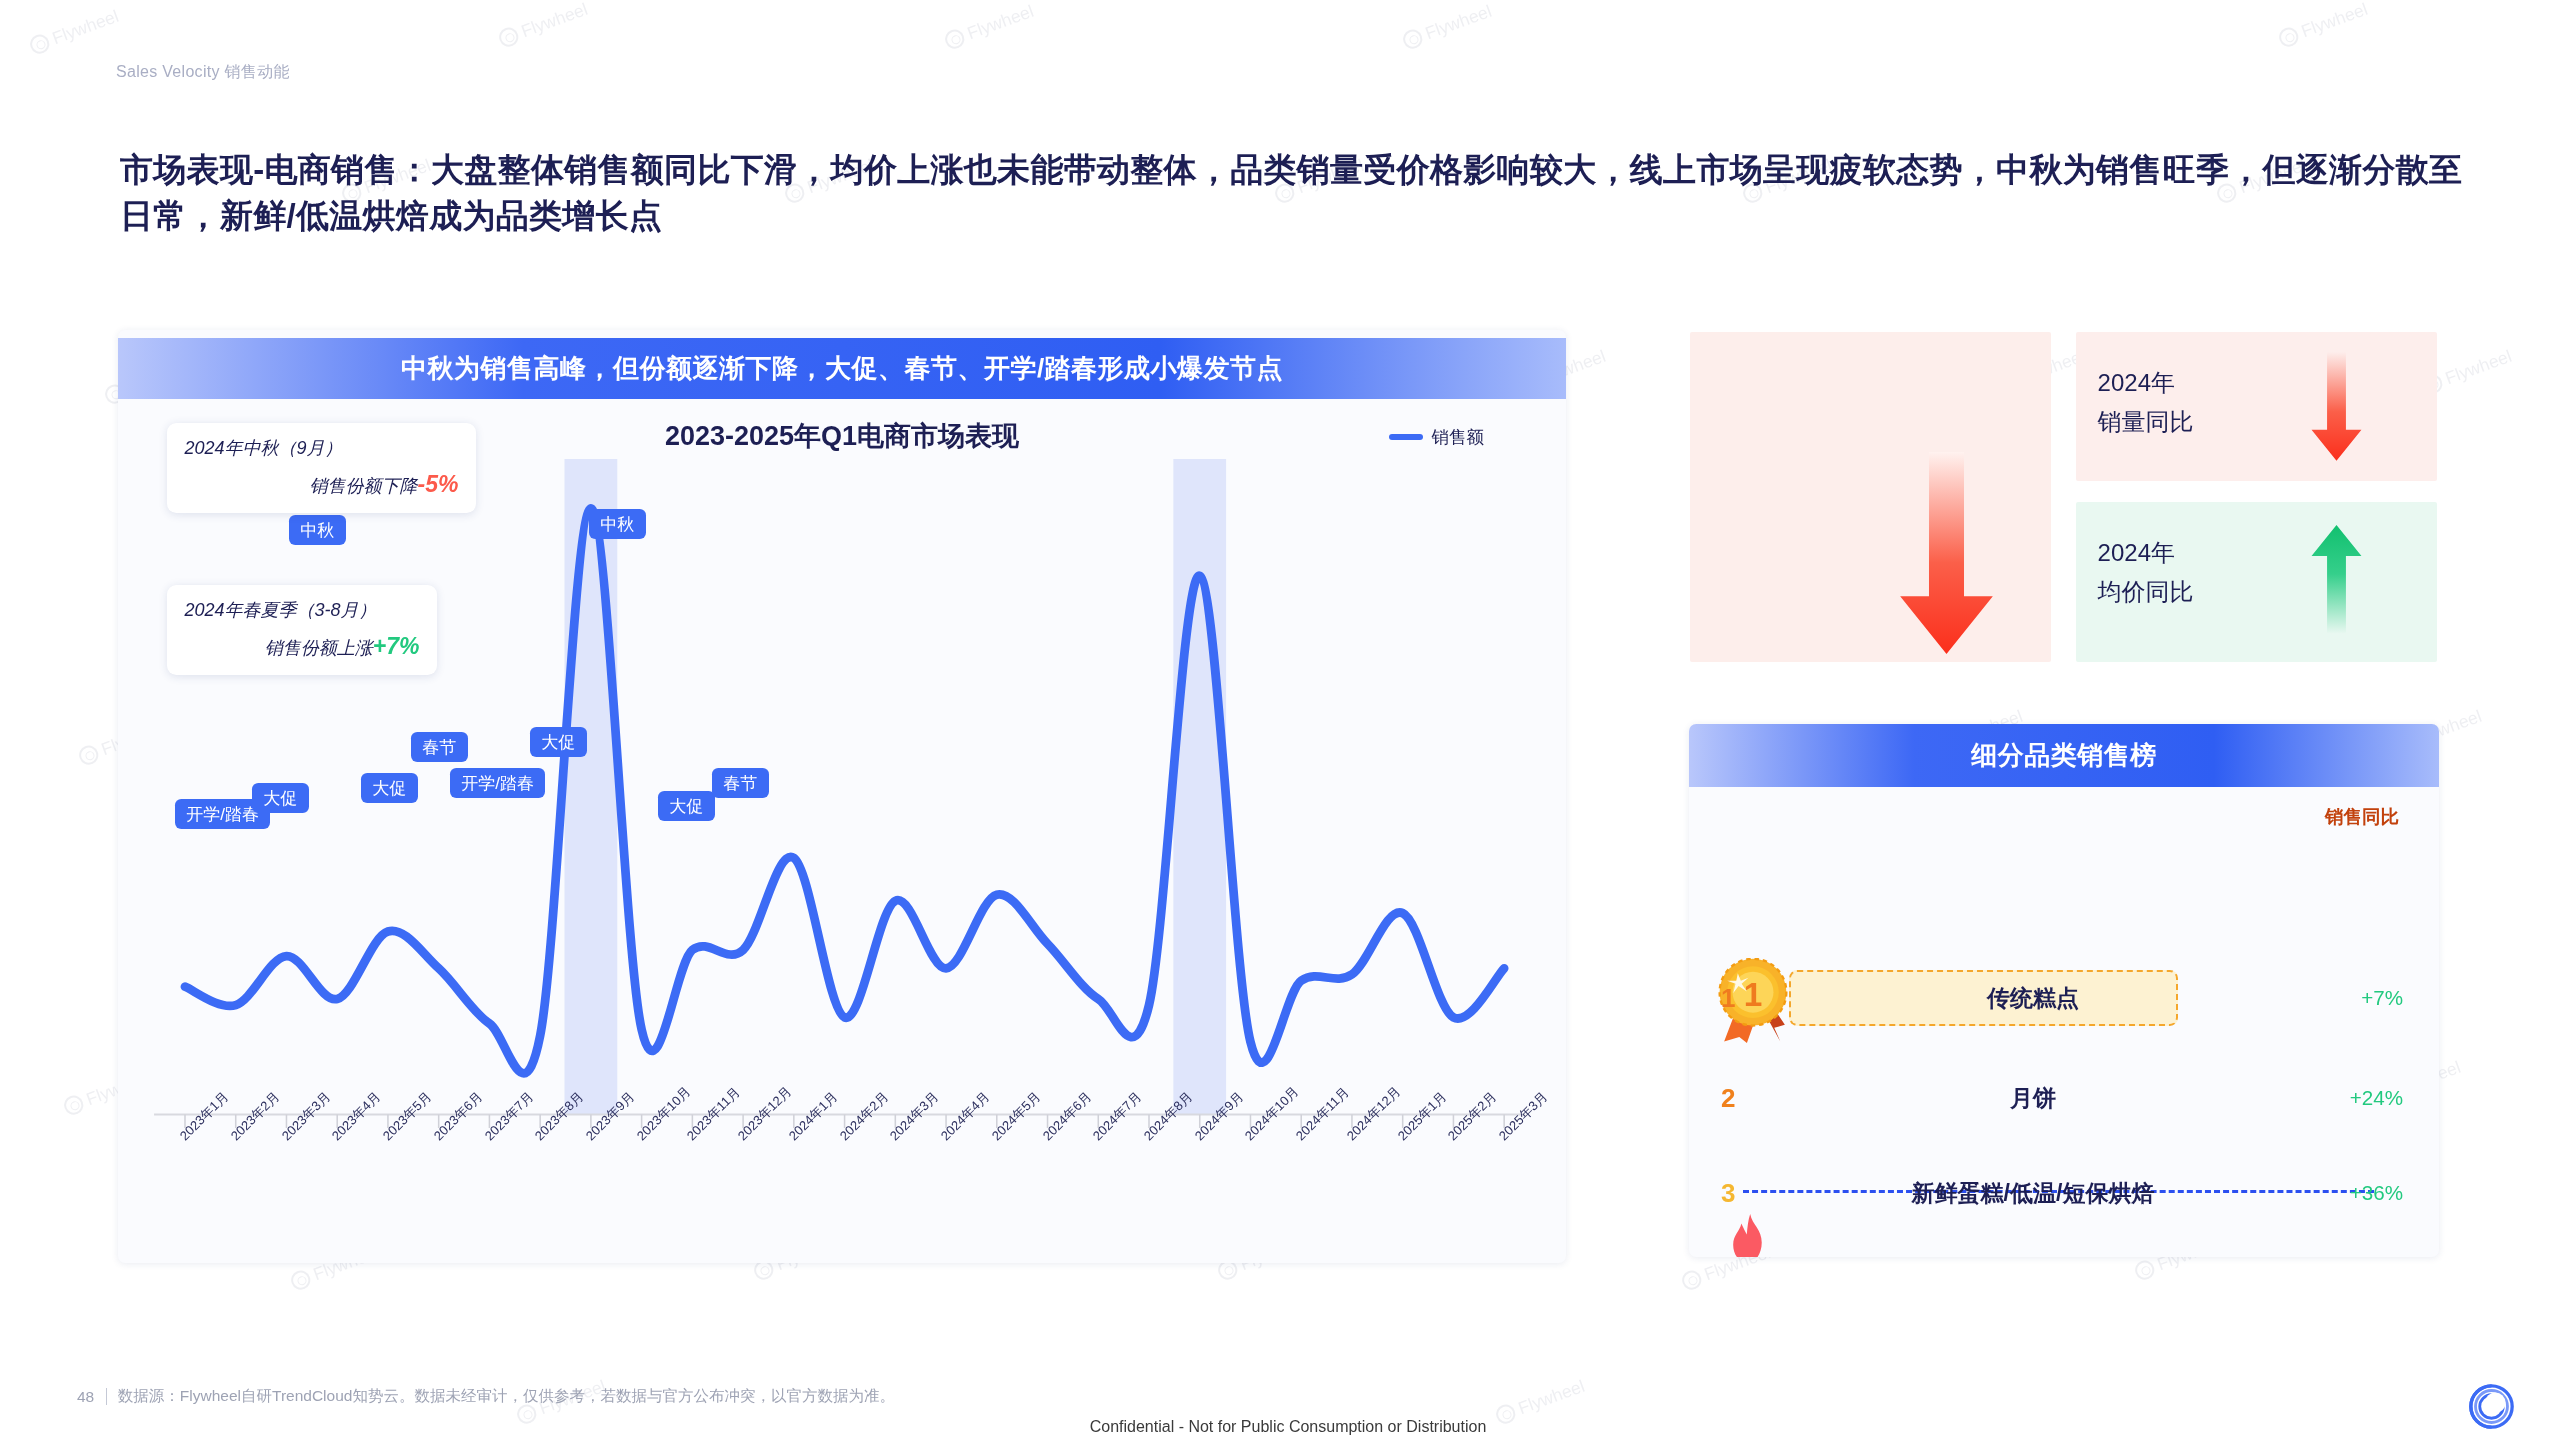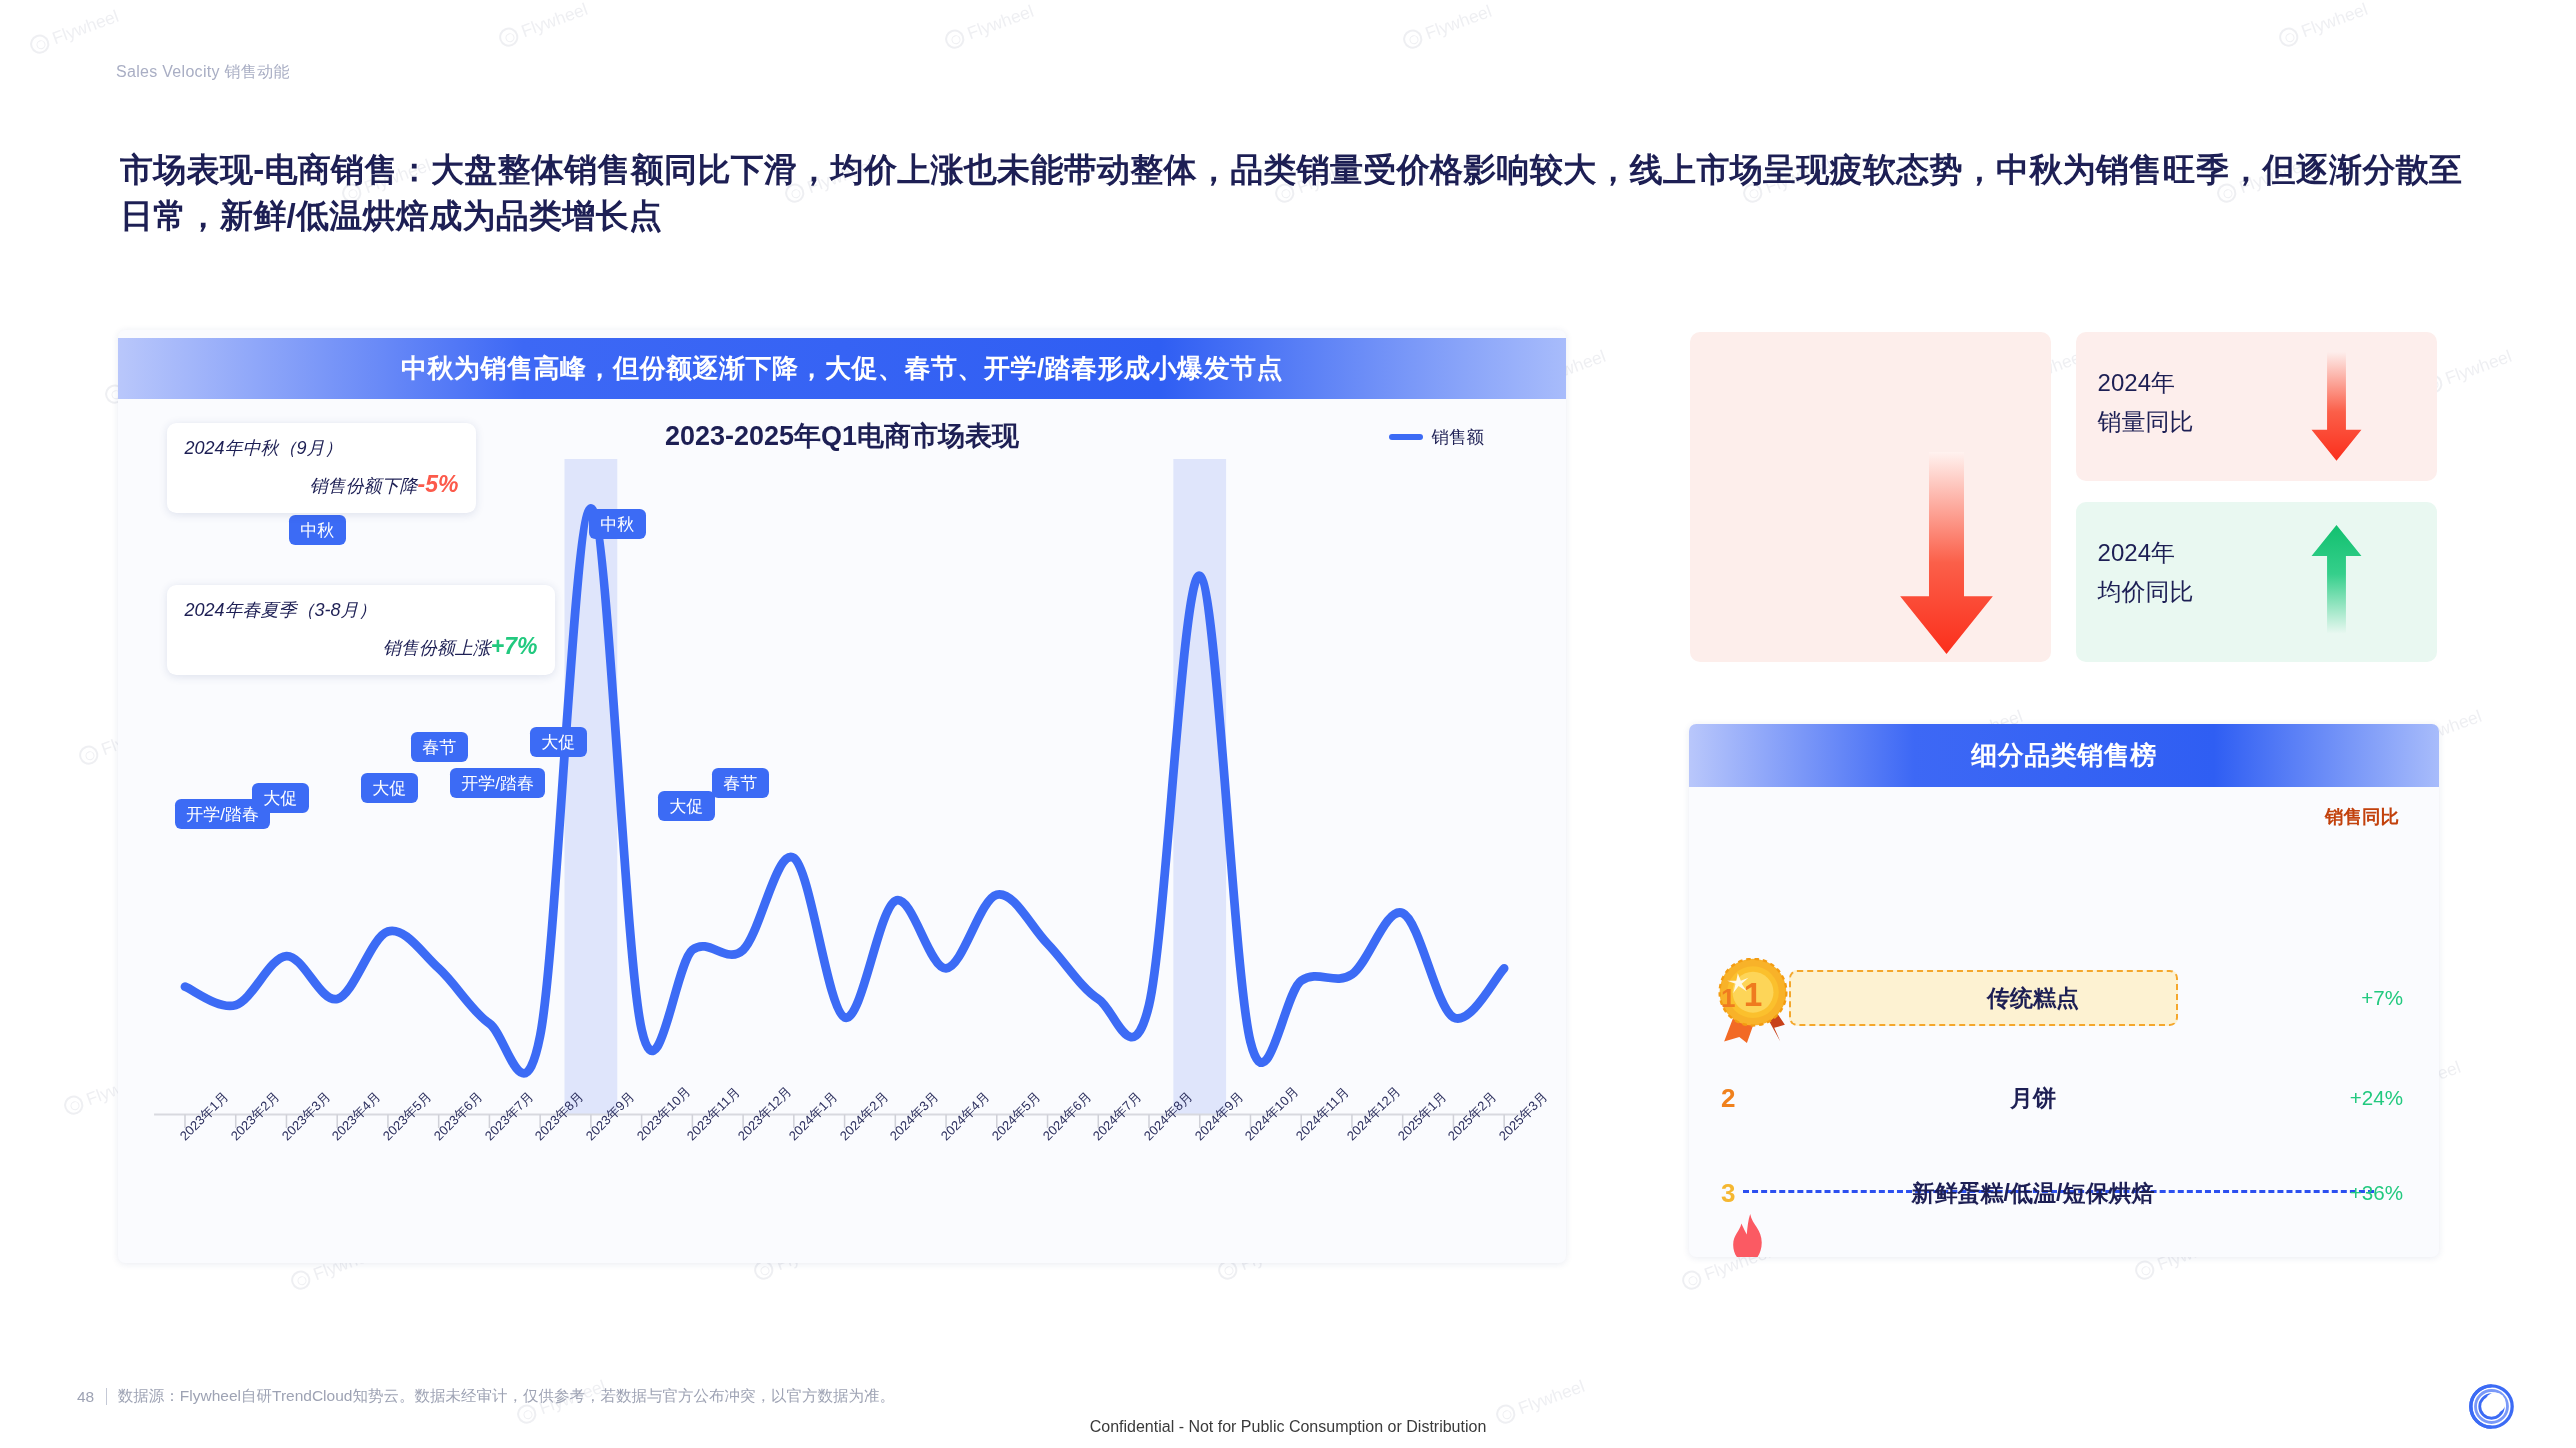--- a/index.html
+++ b/index.html
@@ -106,21 +106,21 @@
   
   #xaxis { position: absolute; left: 0; top: 1220px; width: 1448px; height: 103px; }
   .xlab {
     position: absolute; transform-origin: left top;
     transform: rotate(-45deg);
     font-size: 13px; color: #2c2f5e; white-space: nowrap;
   }
 
   
   .kpi {
-    position: absolute; border-radius: 10px; overflow: hidden;
+    position: absolute; border-radius: 2px; overflow: hidden;
   }
   #kpi-main {
     left: 1690px; top: 332px; width: 361px; height: 330px;
     background: #fdeeeb;
   }
   #kpi-main .txt {
     position:absolute; left: 27px; top: 72px;
     font-size: 26px; line-height: 1.55; color:#1d1f54;
   }
   #kpi-vol {
@@ -440,21 +440,21 @@
     <div class="tag" style="left: 293px; top: 402px;">春节</div>
     <div class="tag" style="left: 332px; top: 438px;">开学/踏春</div>
     <div class="tag" style="left: 412px; top: 397px;">大促</div>
     <div class="tag" style="left: 471px; top: 179px;">中秋</div>
     <div class="tag" style="left: 540px; top: 461px;">大促</div>
     <div class="tag" style="left: 594px; top: 438px;">春节</div>
     <div class="callout" style="left: 49px; top: 93px; width: 309px;">
       <div class="l1">2024年中秋（9月）</div>
       <div class="l2"><span>销售份额下降</span><b class="neg">-5%</b></div>
     </div>
-    <div class="callout" style="left: 49px; top: 255px; width: 388px;">
+    <div class="callout" style="left: 49px; top: 255px; width: 270px;">
       <div class="l1">2024年春夏季（3-8月）</div>
       <div class="l2"><span>销售份额上涨</span><b class="pos">+7%</b></div>
     </div>
   </div>
 
 <div id="xaxis" style="left: 0px; top: 1132px;">
     <div class="xlab" style="left: 176px; top: 0px;">2023年1月</div>
     <div class="xlab" style="left: 227px; top: 0px;">2023年2月</div>
     <div class="xlab" style="left: 278px; top: 0px;">2023年3月</div>
     <div class="xlab" style="left: 328px; top: 0px;">2023年4月</div>

